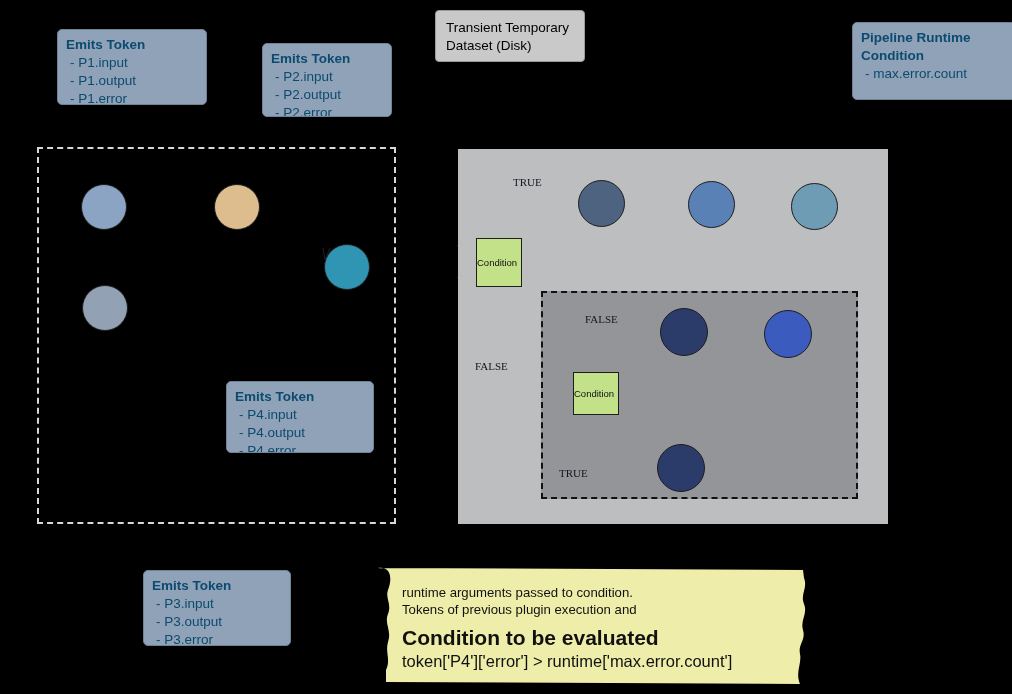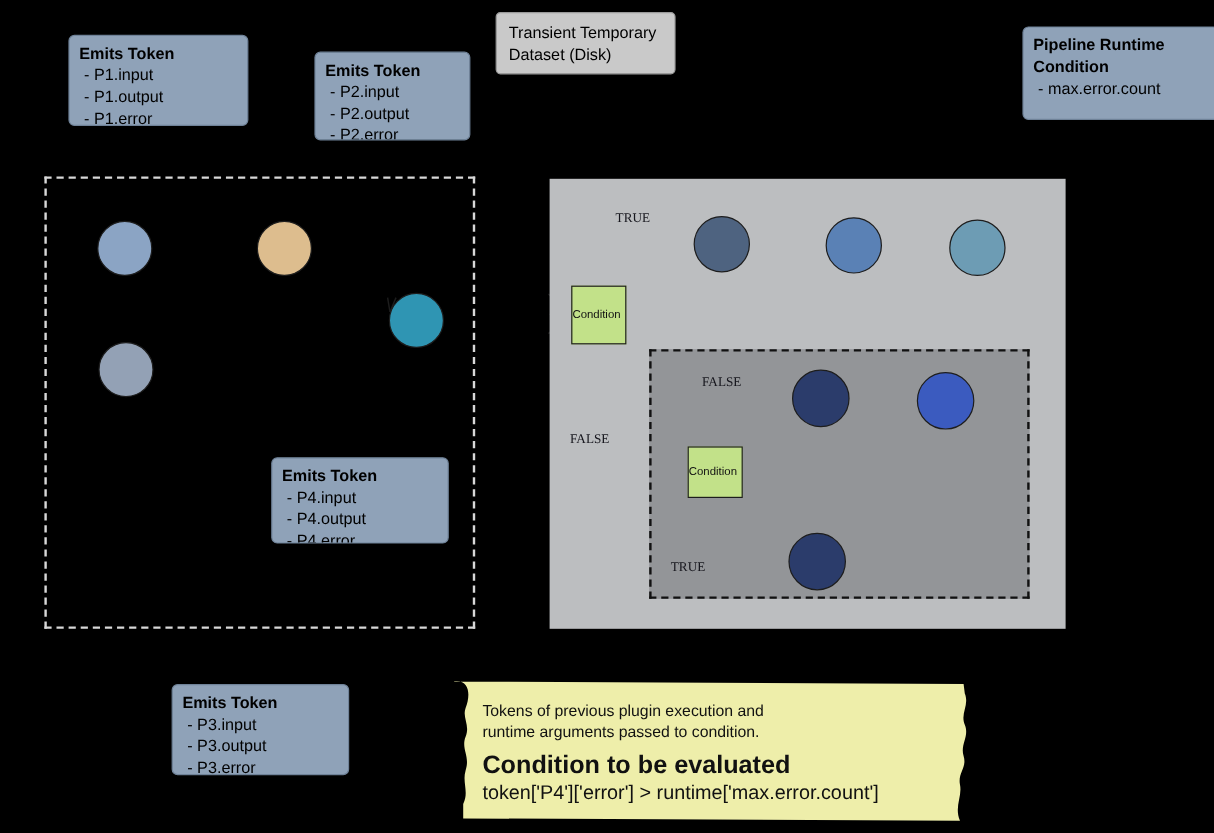--- a/index.html
+++ b/index.html
@@ -18,21 +18,21 @@
 
   
   .token-box {
     position: absolute;
     background: #8fa2b8;
     border: 1px solid #6f8298;
     border-radius: 5px;
     box-sizing: border-box;
     overflow: hidden;
     padding: 6px 8px 10px 8px;
-    color: #000000;
+    color: #0c4a6e;
     line-height: 18px;
   }
   .token-title {
     font-weight: bold;
     font-size: 13.5px;
     white-space: nowrap;
   }
   .token-item {
     font-size: 13.5px;
     white-space: nowrap;
@@ -251,33 +251,33 @@
     <div class="token-item">- P4.error</div>
   </div>
 
   <div class="token-box" style="left:143px; top:570px; width:148px; height:76px;">
     <div class="token-title">Emits Token</div>
     <div class="token-item">- P3.input</div>
     <div class="token-item">- P3.output</div>
     <div class="token-item">- P3.error</div>
   </div>
 
-  <div class="plain-box" style="left:413px; top:10px; width:150px; height:52px;">
+  <div class="plain-box" style="left:435px; top:10px; width:150px; height:52px;">
     <div>Transient Temporary</div>
     <div>Dataset (Disk)</div>
   </div>
 
   <div class="token-box" style="left:852px; top:22px; width:164px; height:78px;">
     <div class="token-title">Pipeline Runtime</div>
     <div class="token-title">Condition</div>
     <div class="token-item">- max.error.count</div>
   </div>
 
   <div class="callout" style="left:378px; top:566px; width:430px; height:120px;">
     <div class="callout-text">
+      <div class="callout-lead">runtime arguments passed to condition.</div>
       <div class="callout-lead">Tokens of previous plugin execution and</div>
-      <div class="callout-lead">runtime arguments passed to condition.</div>
       <div class="callout-head">Condition to be evaluated</div>
       <div class="callout-expr">token['P4']['error'] &gt; runtime['max.error.count']</div>
     </div>
   </div>
 
 </div>
 
 </body></html>

